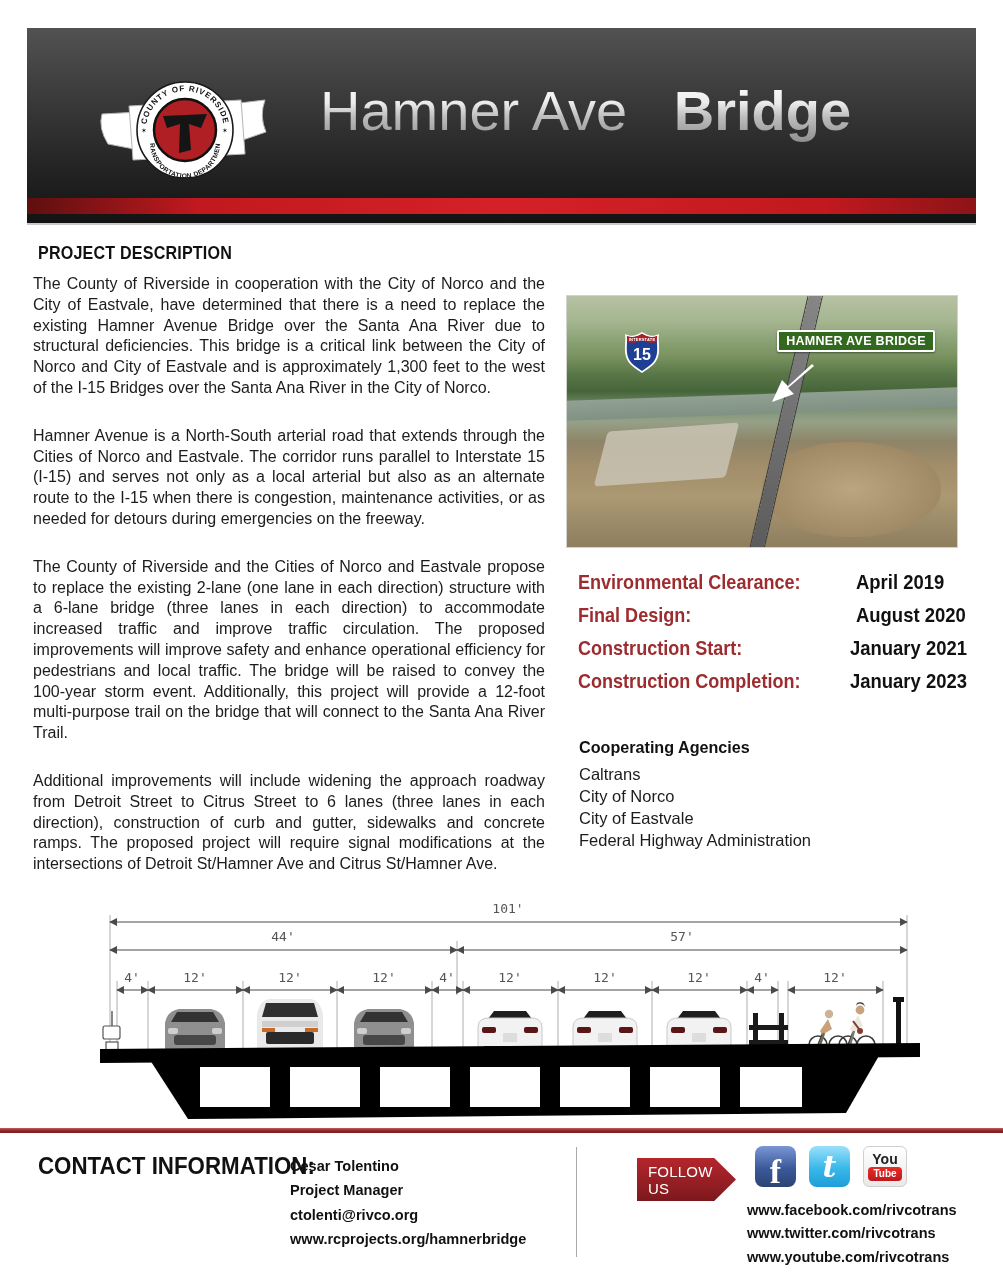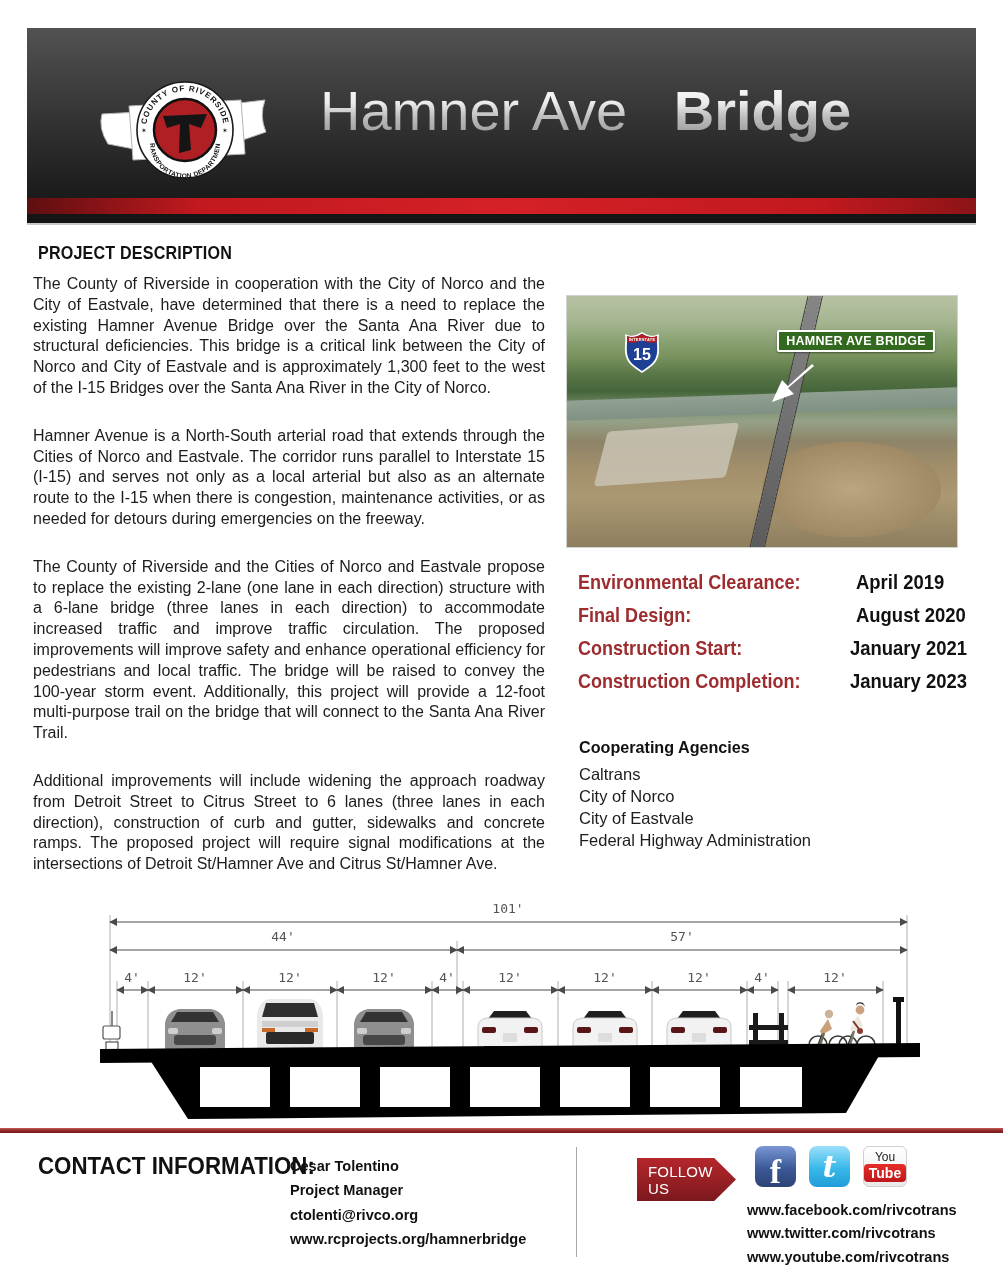--- a/index.html
+++ b/index.html
@@ -127,24 +127,24 @@
   .icon-tw {
     width:41px; height:41px; border-radius:8px;
     background:linear-gradient(180deg,#9be0fb 0%,#38b8e8 55%,#1f9dd9 100%);
     color:#fff; font-weight:700; font-size:30px; display:flex; justify-content:center; align-items:center;
     font-family:"DejaVu Serif", serif; font-style:italic;
   }
   .icon-yt {
     width:44px; height:41px; border-radius:6px; background:linear-gradient(180deg,#ffffff,#e9e9e9);
     border:1px solid #cfcfcf; display:flex; flex-direction:column; align-items:center; justify-content:center;
   }
-  .icon-yt .yt-top { font-size:12px; font-weight:400; color:#222; line-height:1; }
+  .icon-yt .yt-top { font-size:14px; font-weight:700; color:#222; line-height:1; }
   .icon-yt .yt-bottom {
     margin-top:1px; background:linear-gradient(180deg,#e52d27,#bf171d); color:#fff;
-    font-size:14px; font-weight:700; padding:1px 5px; border-radius:4px; line-height:1.2;
+    font-size:10px; font-weight:700; padding:1px 5px; border-radius:4px; line-height:1.2;
   }
   .social-urls { position:absolute; left:747px; top:1198px; }
   .social-urls div { font-size:15px; font-weight:700; color:#111; line-height:1.55; transform:scaleX(.97); transform-origin:left center; white-space:nowrap; }
 </style>
 </head>
 <body>
 
 <div class="page">
 
   <div class="header">

